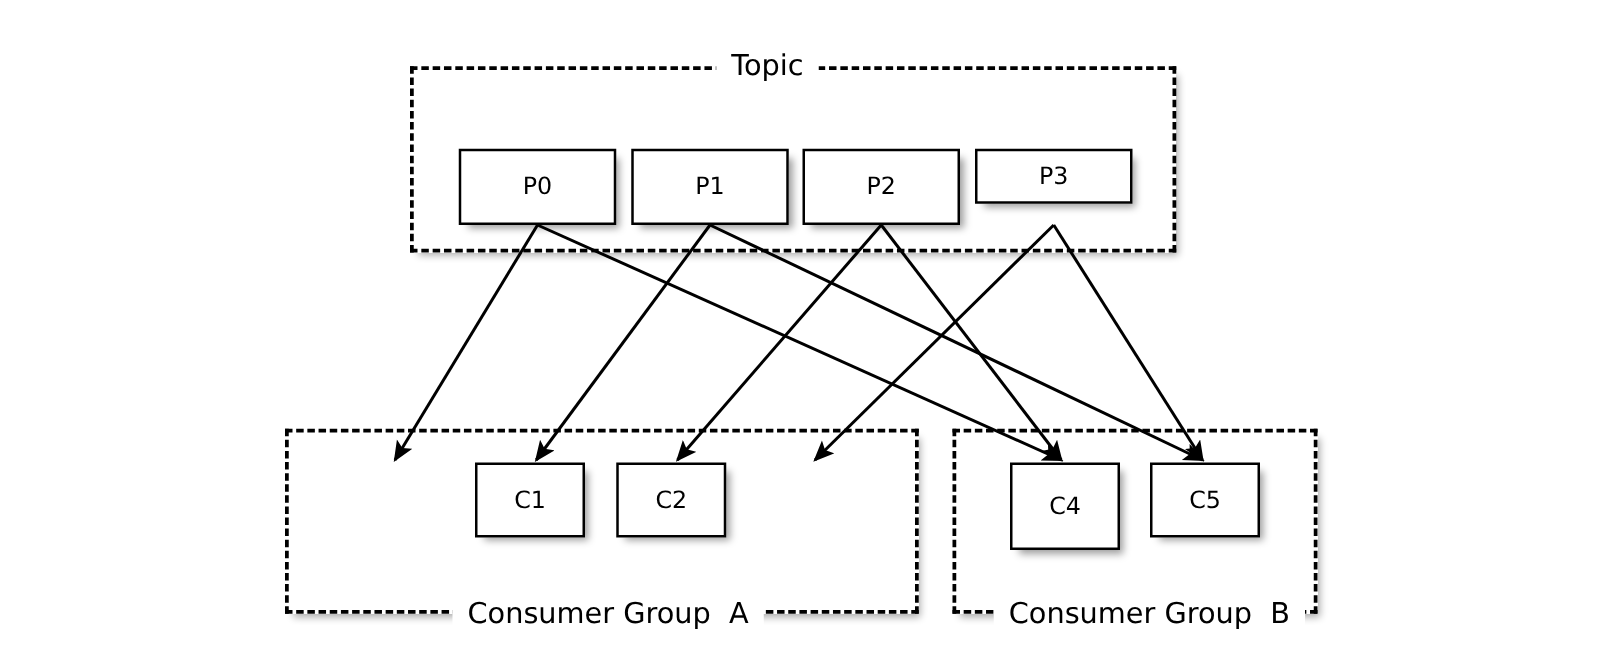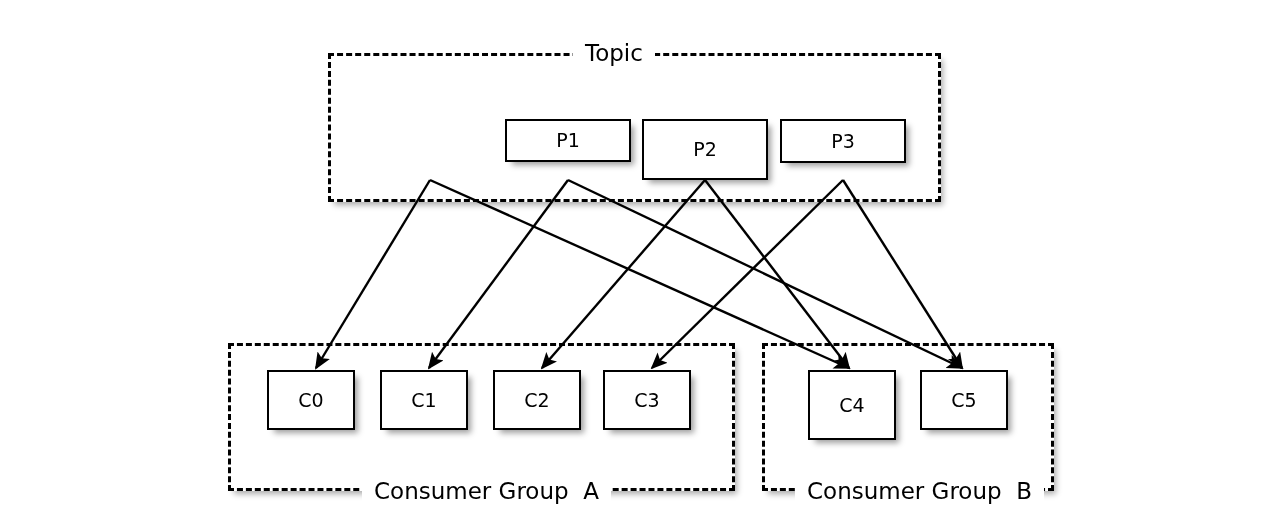--- a/index.html
+++ b/index.html
@@ -84,41 +84,38 @@
         <line x1="430" y1="180" x2="849" y2="368" stroke="#000000" stroke-width="2.4" marker-end="url(#arrowhead)"></line>
         <line x1="568" y1="180" x2="429" y2="368" stroke="#000000" stroke-width="2.4" marker-end="url(#arrowhead)"></line>
         <line x1="568" y1="180" x2="962" y2="368" stroke="#000000" stroke-width="2.4" marker-end="url(#arrowhead)"></line>
         <line x1="705" y1="180" x2="542" y2="368" stroke="#000000" stroke-width="2.4" marker-end="url(#arrowhead)"></line>
         <line x1="705" y1="180" x2="849" y2="368" stroke="#000000" stroke-width="2.4" marker-end="url(#arrowhead)"></line>
         <line x1="843" y1="180" x2="652" y2="368" stroke="#000000" stroke-width="2.4" marker-end="url(#arrowhead)"></line>
         <line x1="843" y1="180" x2="962" y2="368" stroke="#000000" stroke-width="2.4" marker-end="url(#arrowhead)"></line>
       </g>
   </svg>
 
-  <div class="node" style="left: 505px; top: 119px; width: 126px; height: 43px;">
+  <div class="node" style="left: 367px; top: 119px; width: 126px; height: 61px;">
+    <span>P0</span>
+  </div>
+  <div class="node" style="left: 505px; top: 119px; width: 126px; height: 61px;">
     <span>P1</span>
   </div>
   <div class="node" style="left: 642px; top: 119px; width: 126px; height: 61px;">
     <span>P2</span>
   </div>
   <div class="node" style="left: 780px; top: 119px; width: 126px; height: 44px;">
     <span>P3</span>
   </div>
 
-  <div class="node" style="left: 267px; top: 370px; width: 88px; height: 60px;">
-    <span>C0</span>
-  </div>
   <div class="node" style="left: 380px; top: 370px; width: 88px; height: 60px;">
     <span>C1</span>
   </div>
   <div class="node" style="left: 493px; top: 370px; width: 88px; height: 60px;">
     <span>C2</span>
-  </div>
-  <div class="node" style="left: 603px; top: 370px; width: 88px; height: 60px;">
-    <span>C3</span>
   </div>
   <div class="node" style="left: 808px; top: 370px; width: 88px; height: 70px;">
     <span>C4</span>
   </div>
   <div class="node" style="left: 920px; top: 370px; width: 88px; height: 60px;">
     <span>C5</span>
   </div>
 
   <div class="border-label" style="left: 573px; top: 38px;">Topic</div>
   <div class="border-label" style="left: 362px; top: 476px;">Consumer Group  A</div>

